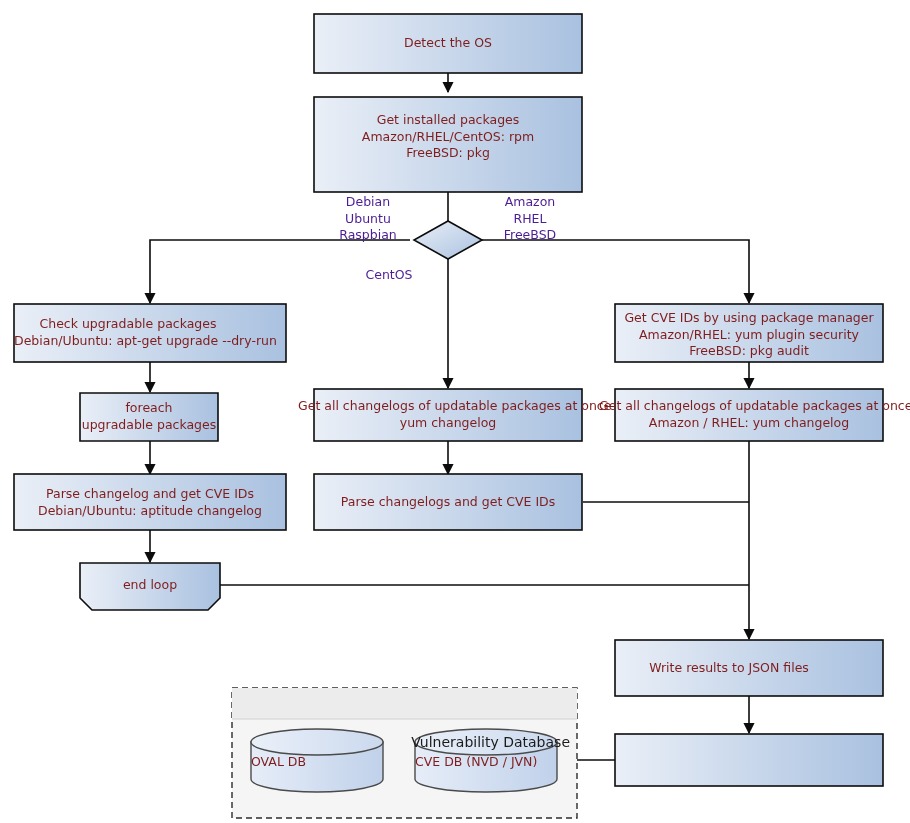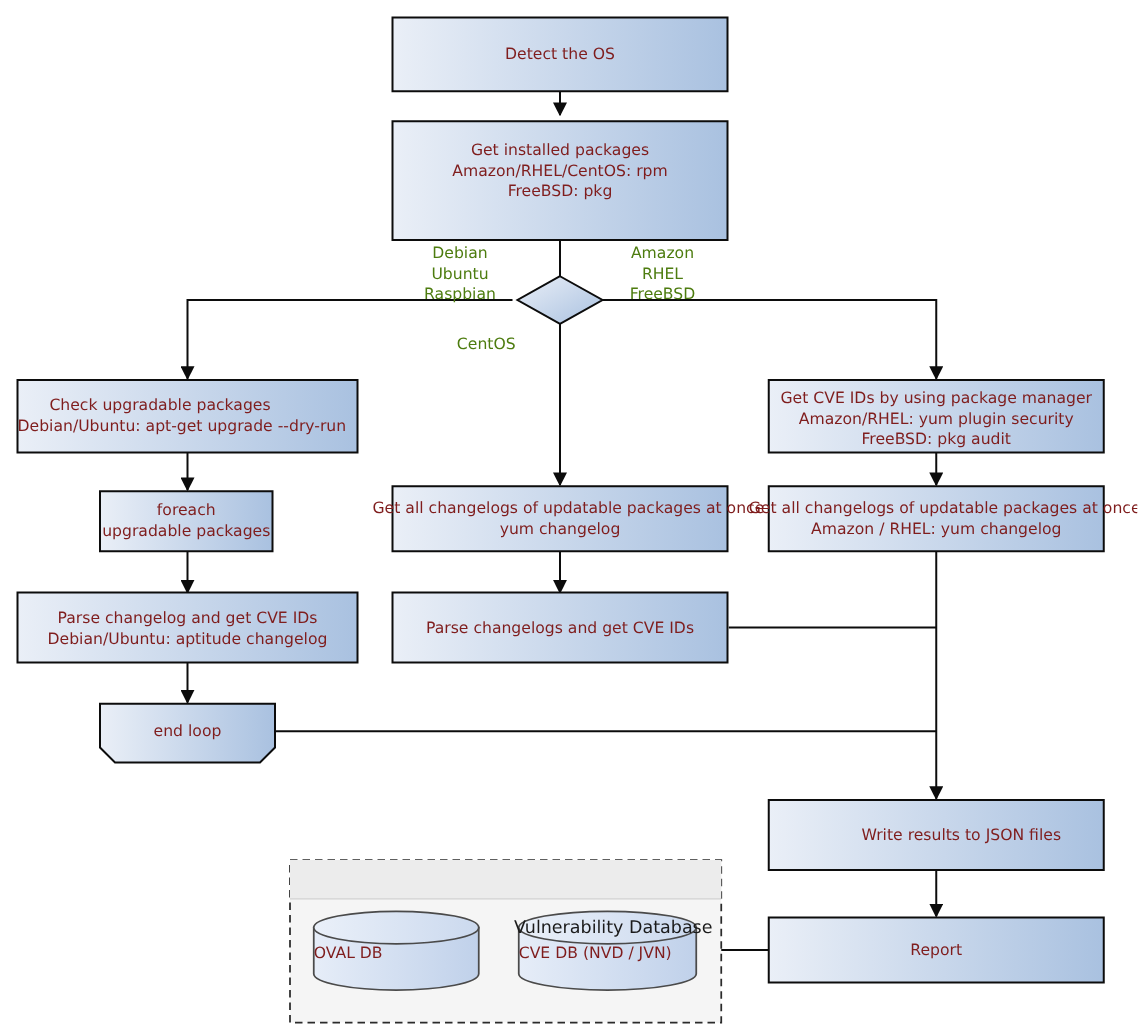--- a/index.html
+++ b/index.html
@@ -41,21 +41,21 @@
     line-height: 16.5px;
     color: #7f1d1d;
     white-space: nowrap;
     pointer-events: auto;
   }
   .edgelabel {
     position: absolute;
     text-align: center;
     font-size: 12.5px;
     line-height: 16.5px;
-    color: #4d7c0f;
+    color: #4c1d95;
     white-space: nowrap;
     pointer-events: auto;
   }
   .grouptitle {
     position: absolute;
     font-size: 14px;
     color: #1b1b1b;
     text-align: right;
     white-space: nowrap;
     pointer-events: auto;
@@ -224,27 +224,24 @@
         <div>Get CVE IDs by using package manager</div>
         <div>Amazon/RHEL: yum plugin security</div>
         <div>FreeBSD: pkg audit</div>
       </div>
 
     <div class="nodelabel" style="left:599px; top:398px; width:300px;">
         <div>Get all changelogs of updatable packages at once</div>
         <div>Amazon / RHEL: yum changelog</div>
       </div>
 
-    <div class="nodelabel" style="left:615px; top:660px; width:228px;padding-left:40px;">
+    <div class="nodelabel" style="left:615px; top:660px; width:228px;">
         <div>Write results to JSON files</div>
       </div>
 
-    <div class="nodelabel" style="left:615px; top:752px; width:268px;">
-        <div>Report</div>
-      </div>
 
     <div class="edgelabel" style="left:316px; top:194px; width:104px;">
         <div>Debian</div>
         <div>Ubuntu</div>
         <div>Raspbian</div>
       </div>
 
     <div class="edgelabel" style="left:478px; top:194px; width:104px;">
         <div>Amazon</div>
         <div>RHEL</div>

